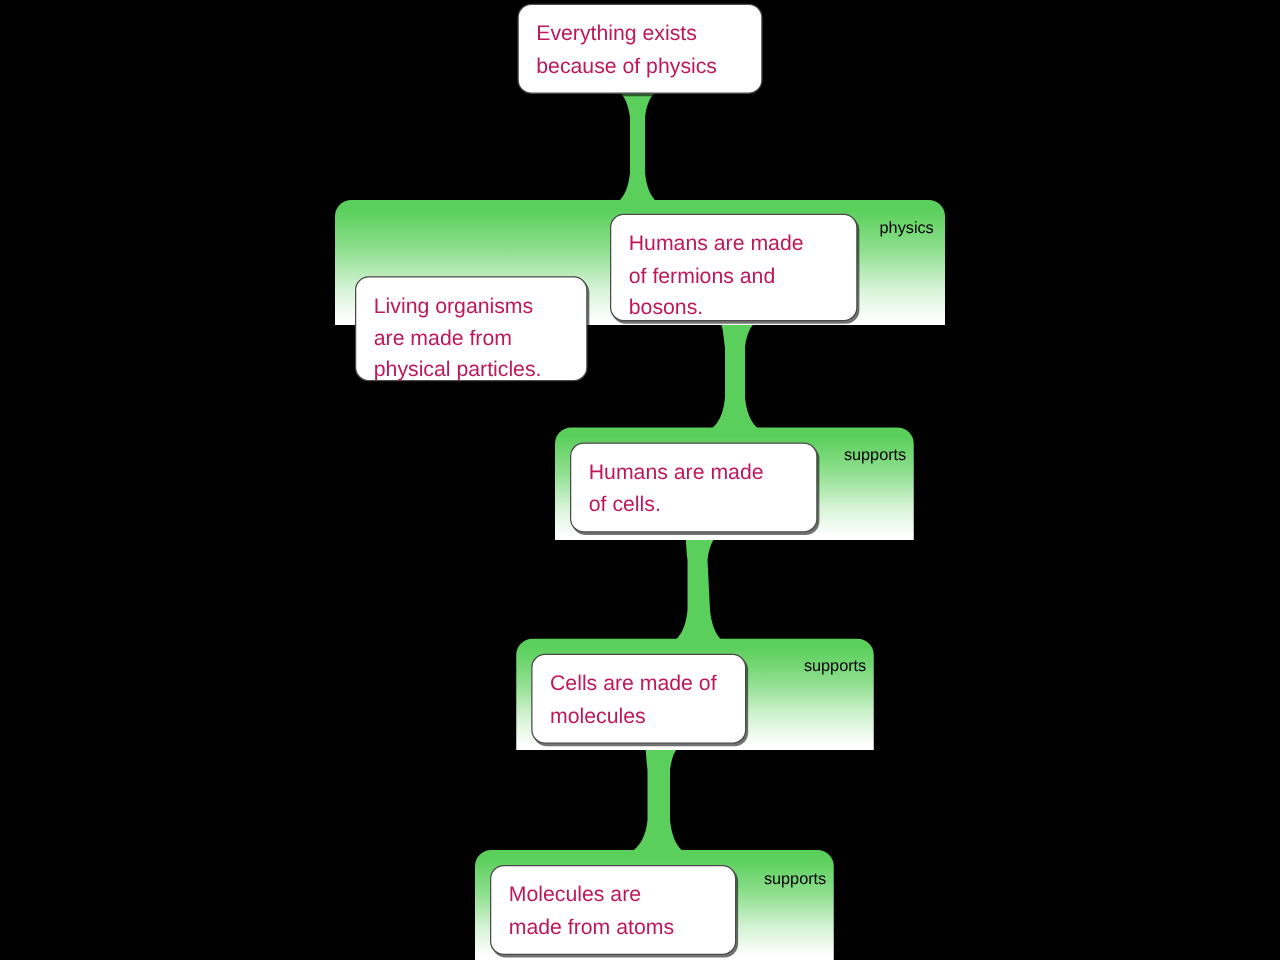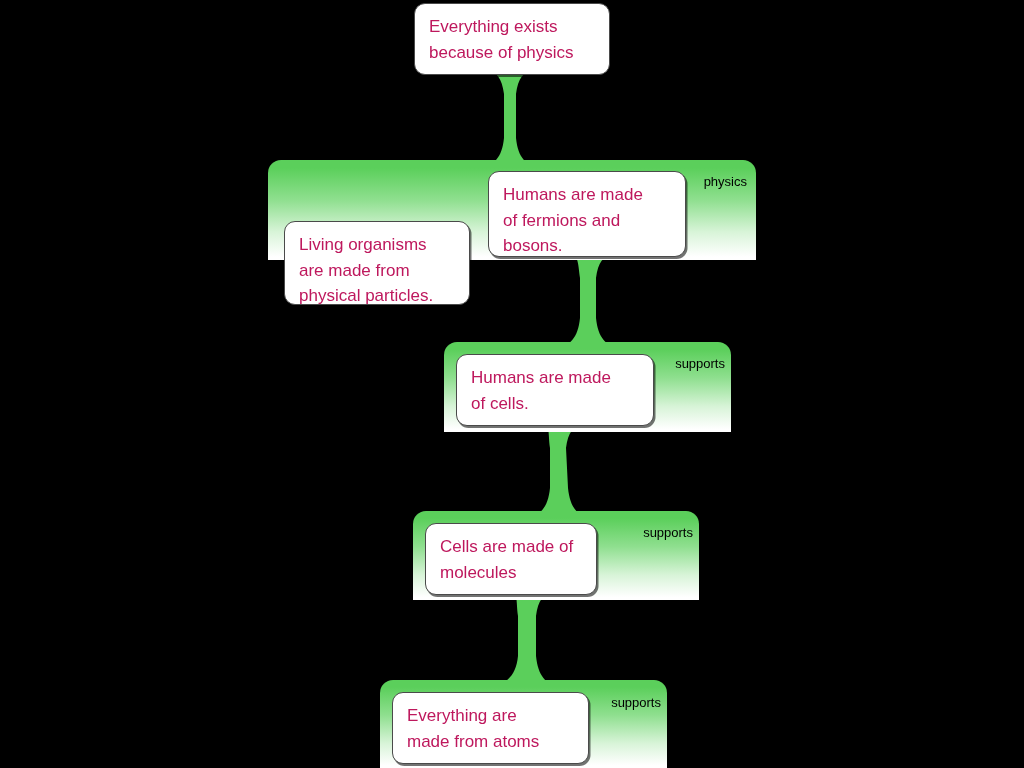--- a/index.html
+++ b/index.html
@@ -121,17 +121,17 @@
   <div class="node" style="left:425px; top:523px; width:172px; height:72px;">
     <div class="node-text">Cells are made of
 molecules</div>
   </div>
 
   <div class="group" style="left:380px; top:680px; width:287px; height:88px; border-top-left-radius:13px; border-top-right-radius:13px;">
     <div class="group-label" style="right:6px; top:15px;">supports</div>
   </div>
 
   <div class="node" style="left:392px; top:692px; width:197px; height:72px;">
-    <div class="node-text">Everything are
+    <div class="node-text">Molecules are
 made from atoms</div>
   </div>
 
 </div>
 
 </body></html>

